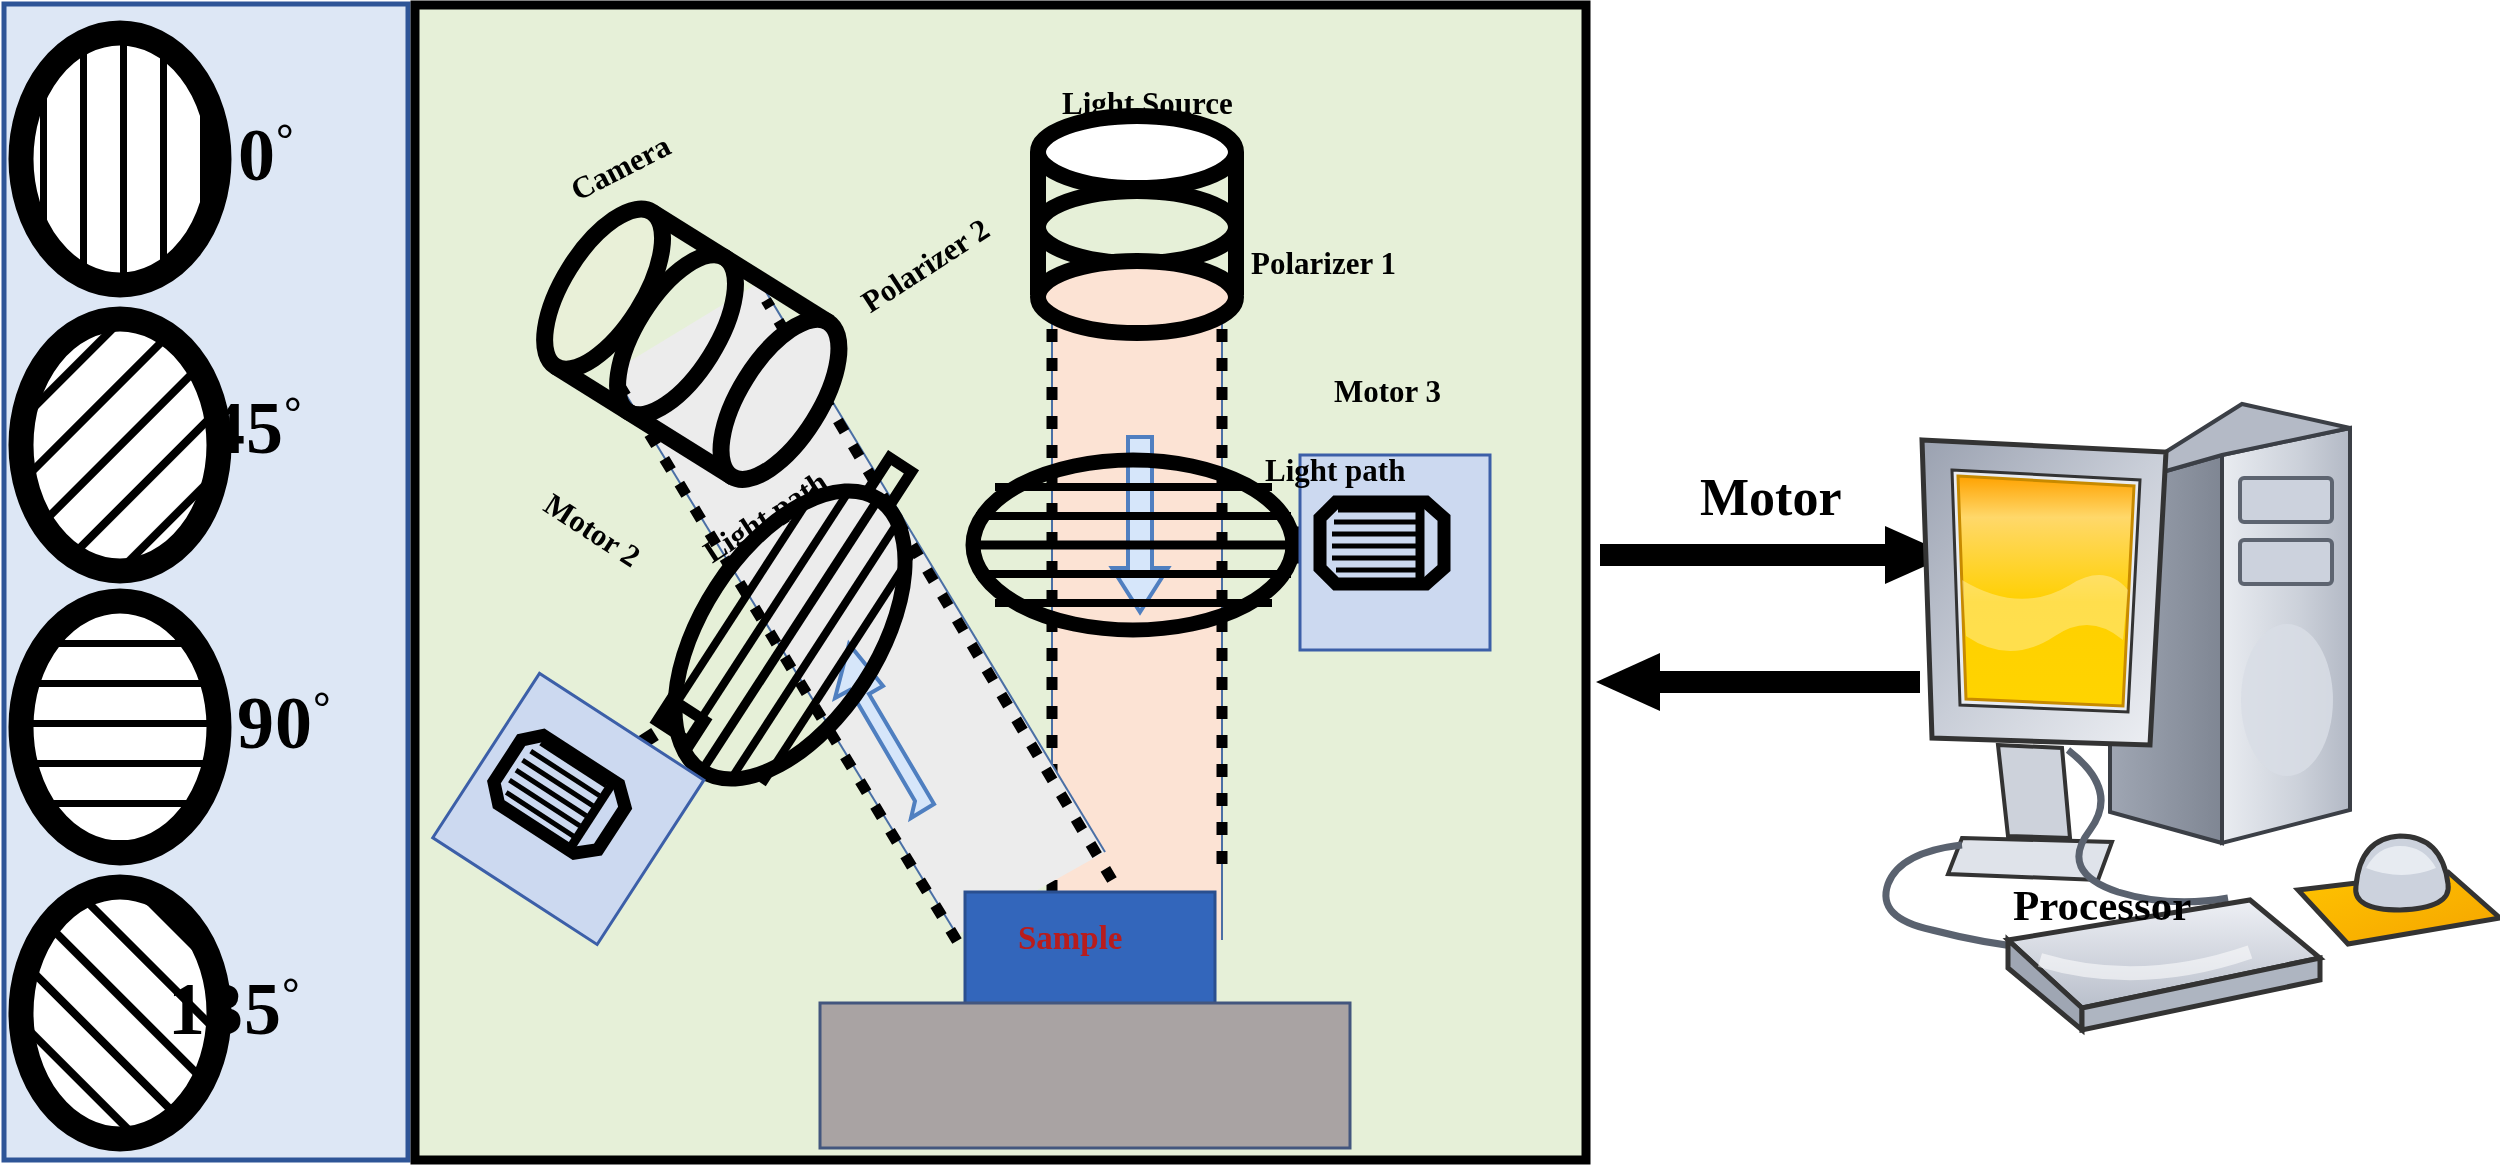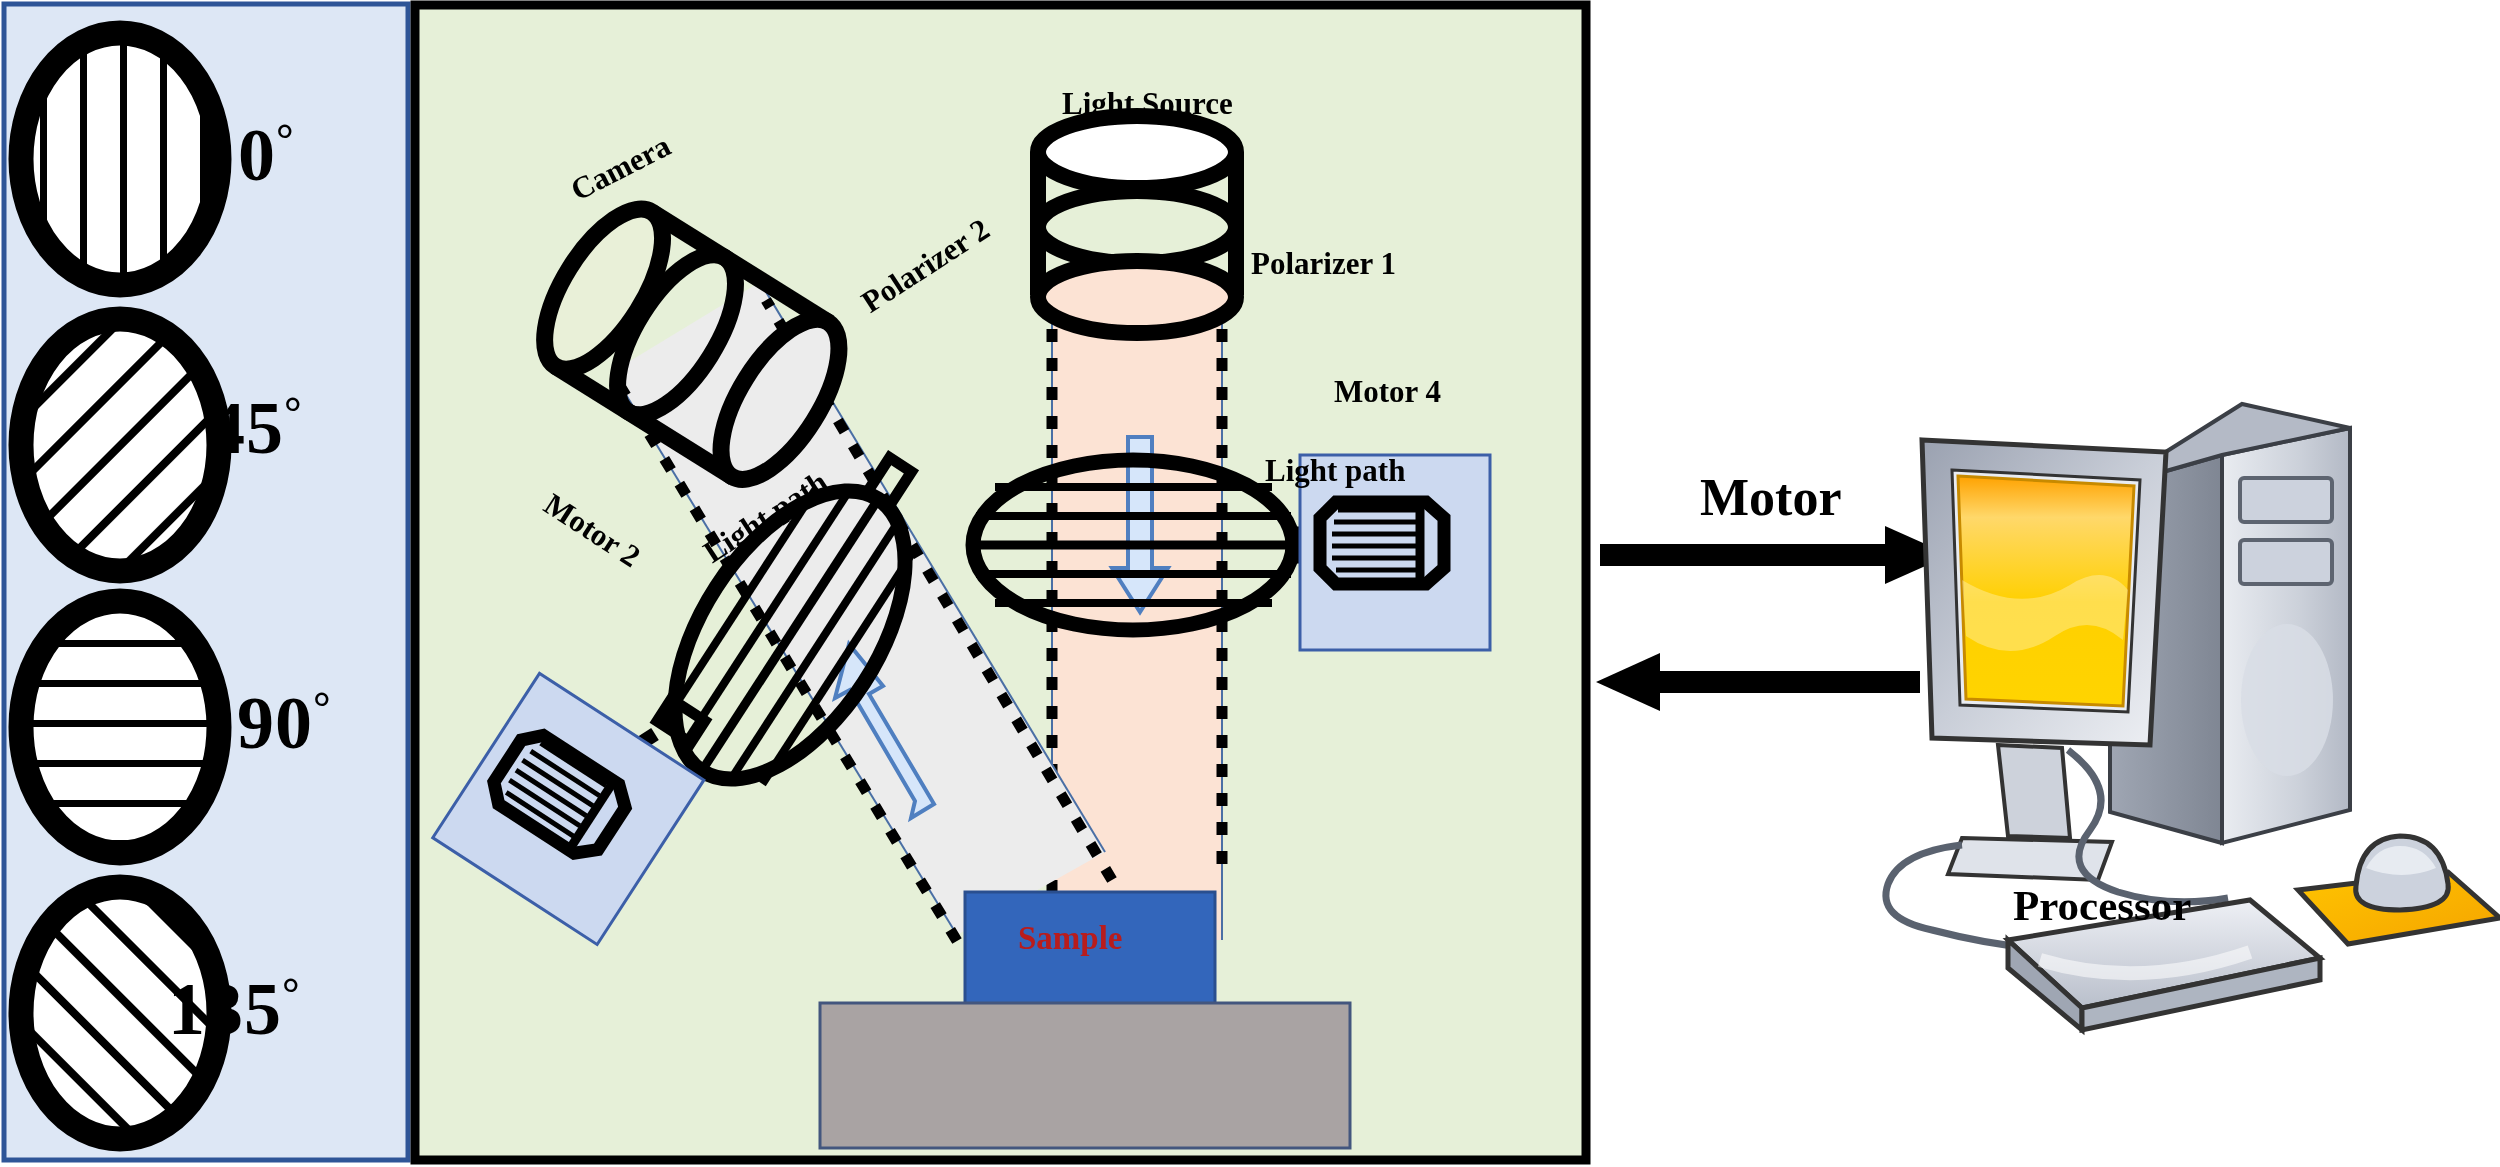--- a/index.html
+++ b/index.html
@@ -266,21 +266,21 @@
   </div>
 
   <div class="lbl diaglbl" style="left:1021px; top:88px;margin-left:41px;">Light Source</div>
 
   <div class="lbl diaglbl" style="left:566px; top:178px; transform:rotate(-27deg); transform-origin:left top;">Camera</div>
 
   <div class="lbl diaglbl" style="left:1251px; top:248px;">Polarizer 1</div>
 
   <div class="lbl diaglbl" style="left:856px; top:292px; transform:rotate(-33deg); transform-origin:left top;">Polarizer 2</div>
 
-  <div class="lbl diaglbl" style="left:1334px; top:376px;">Motor 4</div>
+  <div class="lbl diaglbl" style="left:1334px; top:376px;">Motor 3</div>
 
   <div class="lbl diaglbl" style="left:556px; top:488px; transform:rotate(33deg); transform-origin:left top;">Motor 2</div>
 
   <div class="lbl diaglbl" style="left:698px; top:542px; transform:rotate(-33deg); transform-origin:left top;">Light path</div>
 
   <div class="lbl diaglbl" style="left:1265px; top:455px;">Light path</div>
 
   <div class="lbl sampletext" style="left:1018px; top:922px;">Sample</div>
 
   <div class="lbl arrlbl" style="left:1700px; top:472px;">Motor</div>

